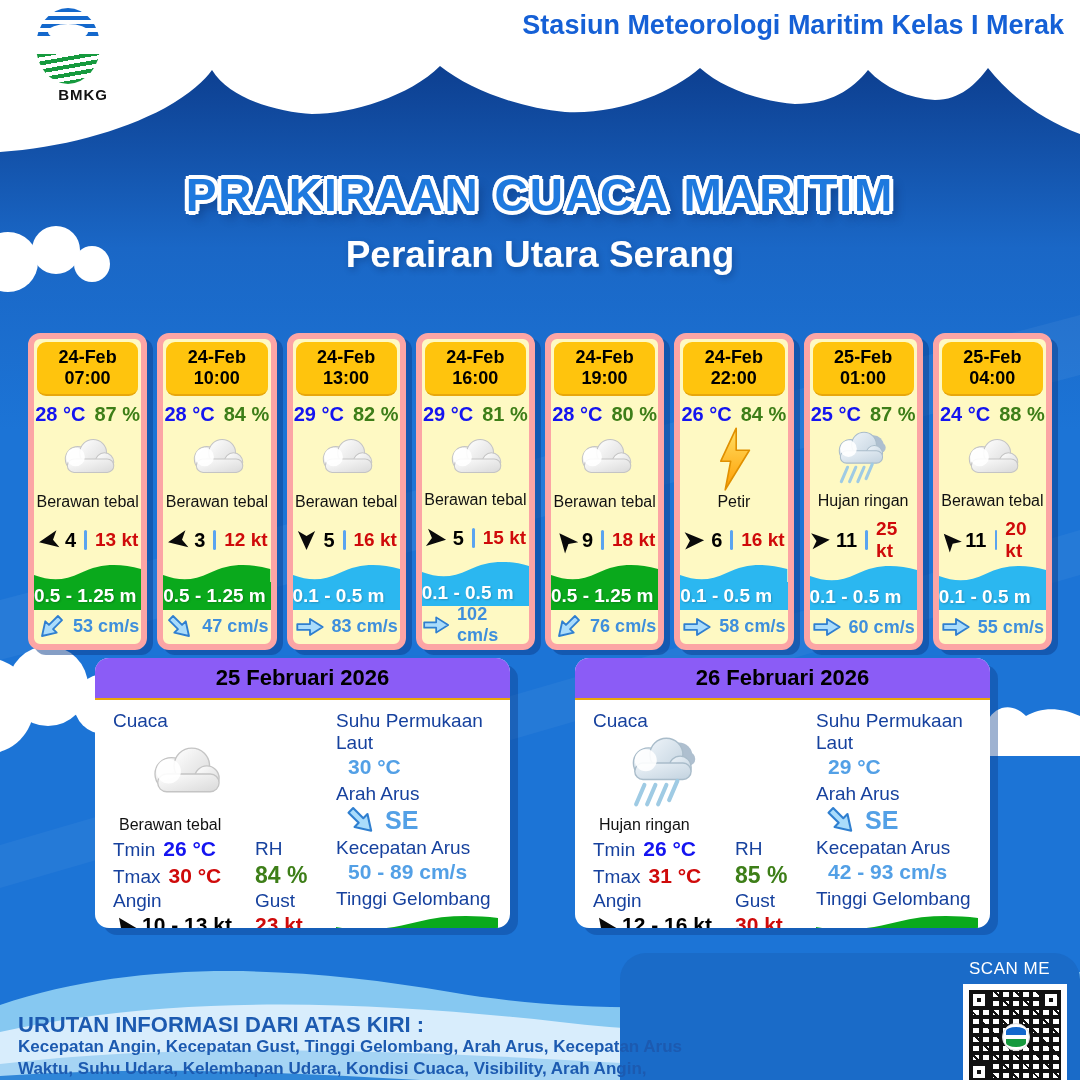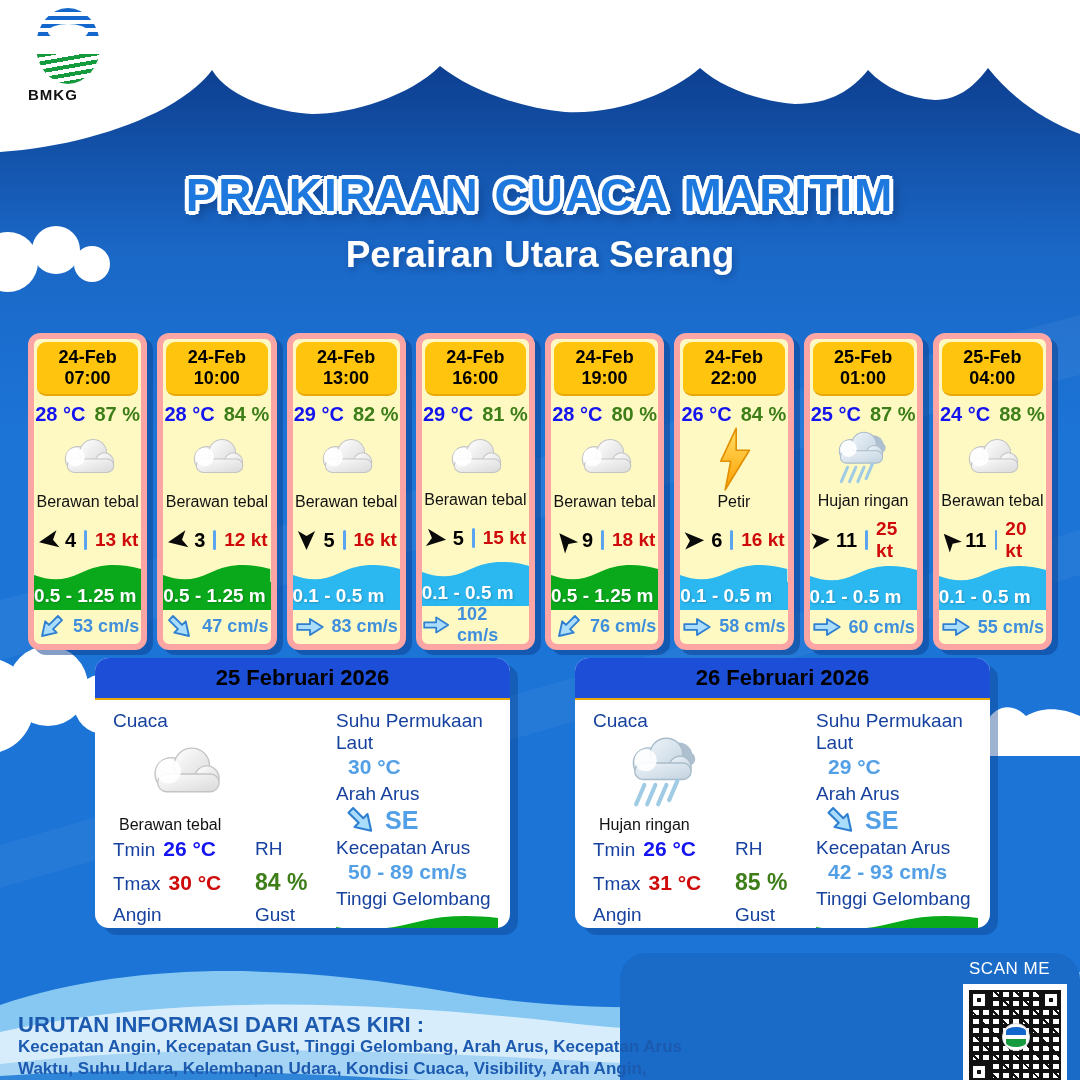--- a/index.html
+++ b/index.html
@@ -3,21 +3,21 @@
 <meta charset="utf-8">
 <style>
   html,body { margin:0; padding:0; background:#fff; }
   .poster {
     position:relative; width:1080px; height:1080px; overflow:hidden;
     background:#1c74d6; font-family:"Liberation Sans", sans-serif;
   }
   .bg-svg { position:absolute; inset:0; width:1080px; height:1080px; display:block; }
 
   
-  .brand { position:absolute; left:28px; top:8px; width:80px; text-align:left; z-index:5; }
+  .brand { position:absolute; left:28px; top:8px; width:80px; text-align:right; z-index:5; }
   .logo-oval { width:64px; height:76px; margin:0 auto; border-radius:50%; overflow:hidden; background:#fff; position:relative; }
   .logo-stripes-top { position:absolute; top:0; left:0; right:0; height:32px;
     background:repeating-linear-gradient(180deg,#1468cc 0 4px,#ffffff 4px 8px); }
   .logo-cloud { position:absolute; top:16px; left:12px; width:40px; height:16px; background:#fff; border-radius:50%; }
   .logo-stripes-bottom { position:absolute; bottom:0; left:0; right:0; height:30px;
     background:repeating-linear-gradient(170deg,#169a3e 0 4px,#ffffff 4px 8px); }
   .logo-text { font-size:15px; font-weight:700; color:#111; margin-top:2px; letter-spacing:1px; }
   .org { position:absolute; right:16px; top:8px; text-align:right; z-index:5; }
   .org-line1 { color:#0c2f70; font-size:19px; font-weight:700; }
   .org-line2 { color:#1560d6; font-size:27px; font-weight:700; margin-top:2px; }
@@ -62,28 +62,28 @@
   .wave-fill span { color:#fff; font-size:19px; font-weight:700; text-shadow:1px 1px 2px rgba(0,0,0,.2); }
   .fc-current { height:38px; display:flex; align-items:center; justify-content:center; gap:7px;
     font-size:18px; font-weight:700; color:#3f8fdc; }
   .cur-arrow { display:inline-block; width:30px; height:22px; }
   .cur-arrow svg { width:100%; height:100%; display:block; }
 
   
   .daily-row { position:absolute; left:95px; right:90px; top:658px; display:flex; gap:65px; z-index:4; }
   .dcard { flex:1; height:270px; background:#fff; border-radius:14px; overflow:hidden;
     display:flex; flex-direction:column; box-shadow:8px 7px 0 rgba(12,62,140,.4); }
-  .dc-date { background:#1d4ed8; border-bottom:2px solid #e8a70b; text-align:center;
+  .dc-date { background:#8b5cf6; border-bottom:2px solid #e8a70b; text-align:center;
     font-size:22px; font-weight:700; color:#000; padding:7px 0; }
   .dc-body { flex:1; display:flex; padding:10px 12px 12px 18px; gap:6px; }
   .dc-left { width:250px; display:flex; flex-direction:column; }
   .dc-sec-label { color:#16419e; font-size:19px; }
   .dc-icon { height:84px; display:flex; align-items:center; padding-left:28px; }
   .dc-cond { color:#111; font-size:16px; padding-left:6px; }
-  .pair-grid { display:grid; grid-template-columns:142px 1fr; row-gap:8px;
+  .pair-grid { display:grid; grid-template-columns:142px 1fr; row-gap:1px;
     font-size:19px; color:#16419e; align-items:center; margin-top:3px; }
   .pv { font-weight:700; font-size:21px; margin-left:8px; }
   .pv-blue { color:#1414f0; }
   .pv-red { color:#cf0a0a; }
   .pv-green { color:#3d7e18; font-size:23px; font-weight:700; }
   .wind-val { color:#000; font-weight:700; font-size:21px; display:flex; align-items:center; gap:6px; }
   .dc-right { flex:1; display:flex; flex-direction:column; color:#16419e; font-size:19px; }
   .dr-val { color:#53a0e6; font-weight:700; font-size:21px; padding-left:12px; margin:1px 0 4px; }
   .se-row { display:flex; align-items:center; gap:7px; padding-left:8px; margin:1px 0 2px; }
   .se-arrow { display:inline-block; width:34px; height:25px; }
@@ -170,20 +170,21 @@
 
   <div class="brand">
     <div class="logo-oval">
       <div class="logo-stripes-top"></div>
       <div class="logo-cloud"></div>
       <div class="logo-stripes-bottom"></div>
     </div>
     <div class="logo-text">BMKG</div>
   </div>
   <div class="org">
+    <div class="org-line2">Stasiun Meteorologi Maritim Kelas I Merak</div>
   </div>
 
   <div class="title-block">
     <div class="main-title">PRAKIRAAN CUACA MARITIM</div>
     <div class="area-title">Perairan Utara Serang</div>
   </div>
 
   <div class="cards-row">
 
   <div class="fcard">

